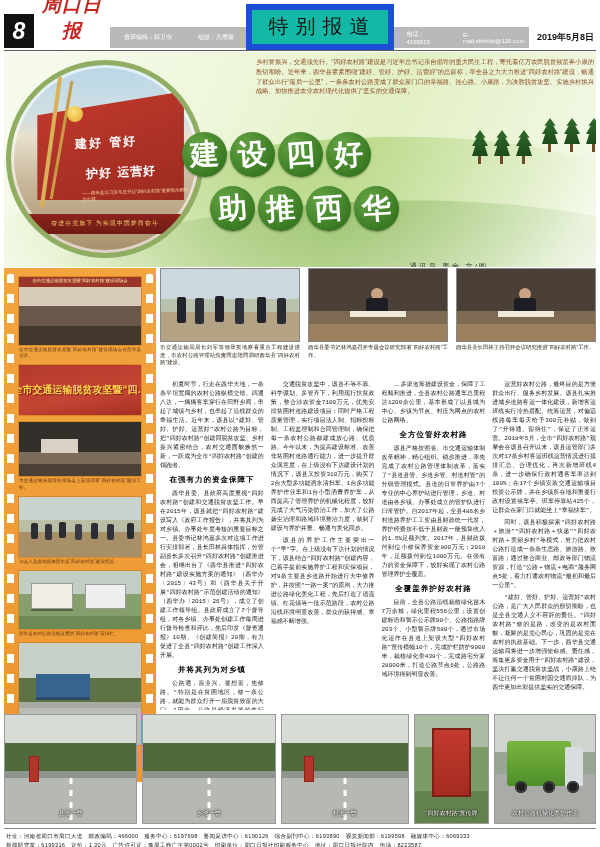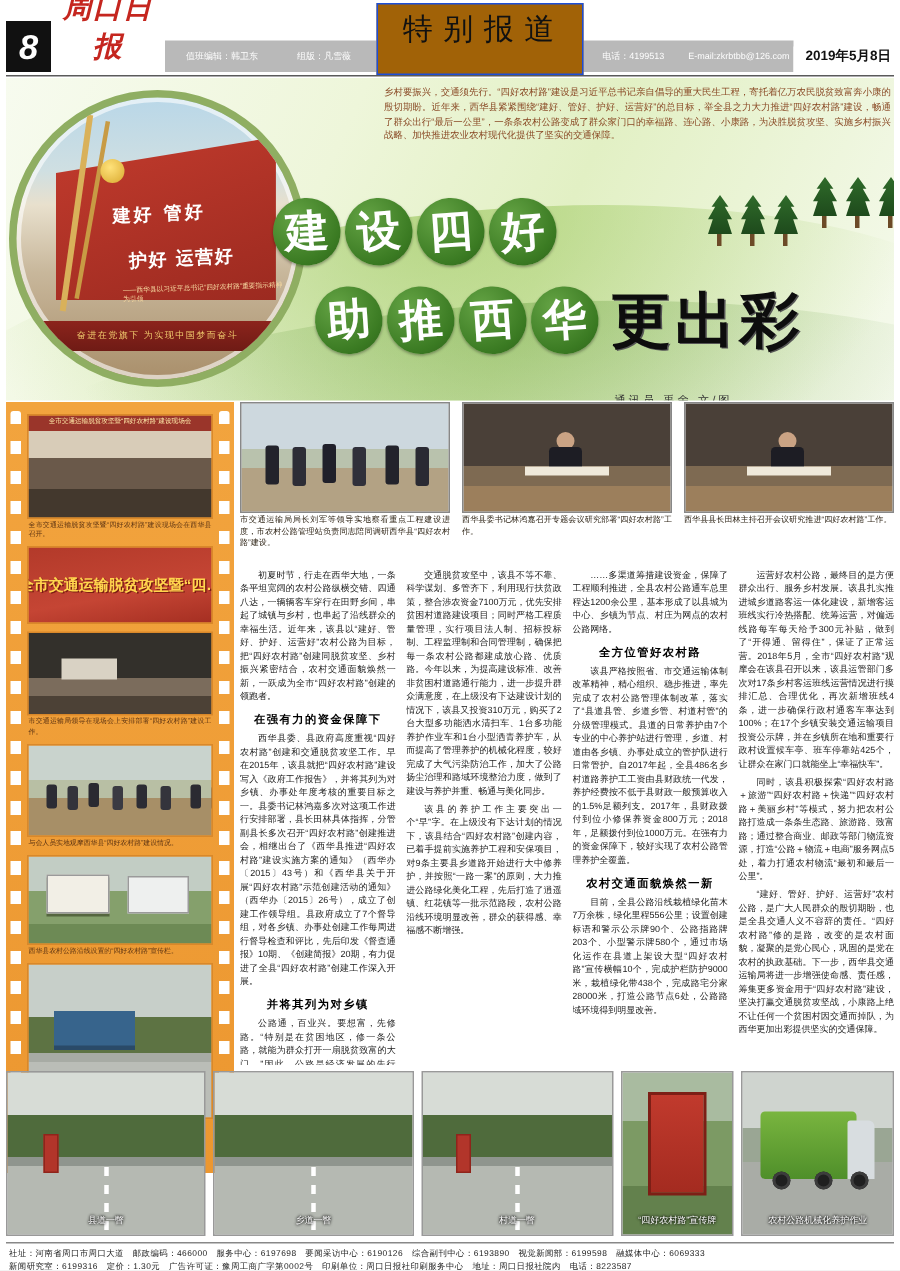--- a/index.html
+++ b/index.html
@@ -7,21 +7,21 @@
   body { font-family:"Liberation Sans","DejaVu Sans",sans-serif; }
   .page { position:relative; width:600px; height:847px; margin:0 auto; background:#fff; overflow:hidden; }
 
   
   .header-bar { position:absolute; top:12px; left:4px; right:4px; height:36px; display:flex; align-items:flex-end; }
   .pagenum { width:30px; height:34px; background:#111; color:#fff; font-size:23px; font-weight:bold; font-style:italic; display:flex; align-items:center; justify-content:center; }
   .masthead { width:76px; color:#c5261f; font-family:"DejaVu Serif","Liberation Serif",serif; font-weight:bold; font-size:19px; letter-spacing:1px; text-align:center; font-style:italic; padding-bottom:4px; }
   .graystrip { background:#b9b9b9; height:21px; display:flex; align-items:center; color:#fefefe; font-size:6px; }
   .gs-left { flex:1; display:flex; gap:26px; padding-left:14px; }
   .gs-right { flex:1; display:flex; gap:16px; padding-left:12px; }
-  .section-box { background:#a16207; border:1px solid #1d4ed8; padding:3px 12px 16px 16px; font-size:20px; letter-spacing:7px; color:#111; margin-bottom:-2px; z-index:2; font-family:"Liberation Serif","DejaVu Serif",serif; white-space:nowrap; }
+  .section-box { background:#14b8a6; border:6px solid #1d4ed8; padding:3px 12px 4px 16px; font-size:20px; letter-spacing:7px; color:#111; margin-bottom:-2px; z-index:2; font-family:"Liberation Serif","DejaVu Serif",serif; white-space:nowrap; }
   .hdate { background:#fff; color:#111; font-size:9px; font-weight:bold; padding:0 2px 4px 8px; white-space:nowrap; }
   .header-divider { position:absolute; top:50px; left:4px; right:4px; height:1px; background:#5a5a5a; }
 
   
   .banner { position:absolute; top:52px; left:4px; right:4px; height:215px; overflow:hidden;
     background:linear-gradient(115deg,#f7fbef 0%,#eef6da 35%,#e2f0c4 60%,#f6faee 100%); }
   .swoosh1 { position:absolute; left:-80px; top:90px; width:760px; height:260px; border-radius:50%;
     background:radial-gradient(ellipse at 50% 0%, rgba(140,190,70,.55), rgba(140,190,70,0) 60%); transform:rotate(-6deg); }
   .swoosh2 { position:absolute; left:-40px; top:150px; width:780px; height:240px; border-radius:50%;
     background:radial-gradient(ellipse at 50% 0%, rgba(90,150,50,.35), rgba(90,150,50,0) 55%); transform:rotate(-3deg); }
@@ -89,21 +89,21 @@
   .ph-outdoor { background:linear-gradient(180deg,#cdd8de 0 42%,#b9c2ad 42% 60%,#b3a284 60%); }
   .ph-outdoor .crowd { position:absolute; left:16px; top:28px; width:9px; height:26px; background:#23232b; border-radius:2px;
     box-shadow:18px 1px 0 #2d2d36, 38px -1px 0 #20202a, 58px 1px 0 #30303a, 80px 0 0 #23232b, 100px 1px 0 #2a2a33; }
   .ph-desk { background:linear-gradient(180deg,#4a4038 0 58%,#7e6a52 58% 76%,#9c7f5c 76%); }
   .ph-desk .paper { position:absolute; left:30%; top:58%; width:40%; height:8%; background:#efe9da; }
   .ph-desk .head { position:absolute; left:45%; top:26%; width:12px; height:12px; border-radius:50%; background:#caa384; }
   .ph-desk .suit { position:absolute; left:41%; top:40%; width:22px; height:18px; background:#1d1d24; border-radius:3px 3px 0 0; }
 
   
   .article { position:absolute; left:160px; top:380px; width:436px; height:330px; display:grid; grid-template-columns:repeat(4,1fr); gap:7px; }
-  .col { overflow:hidden; }
+  .col { overflow:hidden;font-family:Liberation Mono, monospace; }
   .col p { font-size:6px; line-height:1.5; color:#1c1c1c; text-align:justify; text-indent:2em; margin-bottom:3px; }
   .col h4 { font-size:7.5px; color:#000; text-align:center; margin:5px 0 4px 0; letter-spacing:1px; }
 
   
   .bottom-row { position:absolute; left:4px; top:714px; right:4px; height:110px; display:flex; gap:5px; }
   .bp { position:relative; overflow:hidden; border:1px solid #999; }
   .bp-cap { position:absolute; bottom:5px; left:0; width:100%; text-align:center; color:#fff; font-size:6px; text-shadow:0 0 2px #000,0 0 2px #000; }
   .bp1 { flex:25 0 0; } .bp2 { flex:25 0 0; } .bp3 { flex:24 0 0; } .bp4 { flex:14 0 0; } .bp5 { flex:19 0 0; }
   .road-scene { background:linear-gradient(180deg,#d7dcd6 0 26%,#4f6b3c 26% 52%,#8f958e 52% 58%,#b5b9b2 58%); }
   .road-scene .lane { position:absolute; left:50%; top:58%; width:3px; height:46%; background:repeating-linear-gradient(180deg,#fff 0 6px, transparent 6px 12px); transform:translateX(-50%); }
@@ -192,21 +192,20 @@
       <span class="hl-circle">建</span>
       <span class="hl-circle">设</span>
       <span class="hl-circle">四</span>
       <span class="hl-circle">好</span>
     </div>
     <div class="hl-row hl-row2">
       <span class="hl-circle">助</span>
       <span class="hl-circle">推</span>
       <span class="hl-circle">西</span>
       <span class="hl-circle">华</span>
-      <span class="hl-black">更出彩</span>
     </div>
     <div class="byline">通讯员 禹舍 文/图</div>
   </div>
 
   <div class="filmstrip">
     <div class="frame">
       <div class="fphoto p-meeting">
         <div class="f-overlay">全市交通运输脱贫攻坚暨“四好农村路”建设现场会</div>
       </div>
       <div class="fcap">全市交通运输脱贫攻坚暨“四好农村路”建设现场会在西华县召开。</div>
@@ -277,21 +276,21 @@
       <p>公路通，百业兴。要想富，先修路。“特别是在贫困地区，修一条公路，就能为群众打开一扇脱贫致富的大门。”因此，公路是经济发展的先行官，是广大农村和农民的热切期盼，也是农村脱贫致富的必要条件。在农村公路“三年行动计划”中，该县在财力非常紧张的情况下，新修和改造县乡公路125.7公里、通村公路595.2公里，危桥改造2453延米，总投资4.18亿元，其中县财政配套资金2.6亿元，提前完成了交通脱贫村村通硬化路的任务。</p>
     </div>
     <div class="col">
       <p>交通脱贫攻坚中，该县不等不靠、科学谋划、多管齐下，利用现行扶贫政策，整合涉农资金7100万元，优先安排贫困村道路建设项目；同时严格工程质量管理，实行项目法人制、招标投标制、工程监理制和合同管理制，确保把每一条农村公路都建成放心路、优质路。今年以来，为提高建设标准、改善非贫困村道路通行能力，进一步提升群众满意度，在上级没有下达建设计划的情况下，该县又投资310万元，购买了2台大型多功能洒水清扫车、1台多功能养护作业车和1台小型洒青养护车，从而提高了管理养护的机械化程度，较好完成了大气污染防治工作，加大了公路扬尘治理和路域环境整治力度，做到了建设与养护并重、畅通与美化同步。</p>
       <p>该县的养护工作主要突出一个“早”字。在上级没有下达计划的情况下，该县结合“四好农村路”创建内容，已着手提前实施养护工程和安保项目，对9条主要县乡道路开始进行大中修养护，并按照“一路一案”的原则，大力推进公路绿化美化工程，先后打造了逍遥镇、红花镇等一批示范路段，农村公路沿线环境明显改善，群众的获得感、幸福感不断增强。</p>
     </div>
     <div class="col">
       <p>……多渠道筹措建设资金，保障了工程顺利推进，全县农村公路通车总里程达1200余公里，基本形成了以县城为中心、乡镇为节点、村庄为网点的农村公路网络。</p>
       <h4>全方位管好农村路</h4>
       <p>该县严格按照省、市交通运输体制改革精神，精心组织、稳步推进，率先完成了农村公路管理体制改革，落实了“县道县管、乡道乡管、村道村管”的分级管理模式。县道的日常养护由7个专业的中心养护站进行管理，乡道、村道由各乡镇、办事处成立的管护队进行日常管护。自2017年起，全县486名乡村道路养护工工资由县财政统一代发，养护经费按不低于县财政一般预算收入的1.5%足额列支。2017年，县财政拨付到位小修保养资金800万元；2018年，足额拨付到位1000万元。在强有力的资金保障下，较好实现了农村公路管理养护全覆盖。</p>
-      <h4>农村交通面貌焕然一新</h4>
+      <h4>全覆盖养护好农村路</h4>
       <p>目前，全县公路沿线栽植绿化苗木7万余株，绿化里程556公里；设置创建标语和警示公示牌90个、公路指路牌203个、小型警示牌580个，通过市场化运作在县道上架设大型“四好农村路”宣传横幅10个，完成护栏防护9000米，栽植绿化带438个，完成路宅分家28000米，打造公路节点6处，公路路域环境得到明显改善。</p>
     </div>
     <div class="col">
       <p>运营好农村公路，最终目的是方便群众出行、服务乡村发展。该县扎实推进城乡道路客运一体化建设，新增客运班线实行冷热搭配、统筹运营，对偏远线路每车每天给予300元补贴，做到了“开得通、留得住”，保证了正常运营。2018年5月，全市“四好农村路”观摩会在该县召开以来，该县运管部门多次对17条乡村客运班线运营情况进行摸排汇总、合理优化，再次新增班线4条，进一步确保行政村通客车率达到100%；在17个乡镇安装交通运输项目投资公示牌，并在乡镇所在地和重要行政村设置候车亭、班车停靠站425个，让群众在家门口就能坐上“幸福快车”。</p>
       <p>同时，该县积极探索“四好农村路＋旅游”“四好农村路＋快递”“四好农村路＋美丽乡村”等模式，努力把农村公路打造成一条条生态路、旅游路、致富路；通过整合商业、邮政等部门物流资源，打造“公路＋物流＋电商”服务网点5处，着力打通农村物流“最初和最后一公里”。</p>
       <p>“建好、管好、护好、运营好”农村公路，是广大人民群众的殷切期盼，也是全县交通人义不容辞的责任。“四好农村路”修的是路，改变的是农村面貌，凝聚的是党心民心，巩固的是党在农村的执政基础。下一步，西华县交通运输局将进一步增强使命感、责任感，筹集更多资金用于“四好农村路”建设，坚决打赢交通脱贫攻坚战，小康路上绝不让任何一个贫困村因交通而掉队，为西华更加出彩提供坚实的交通保障。</p>
     </div>
   </div>
 
   <div class="bottom-row">

